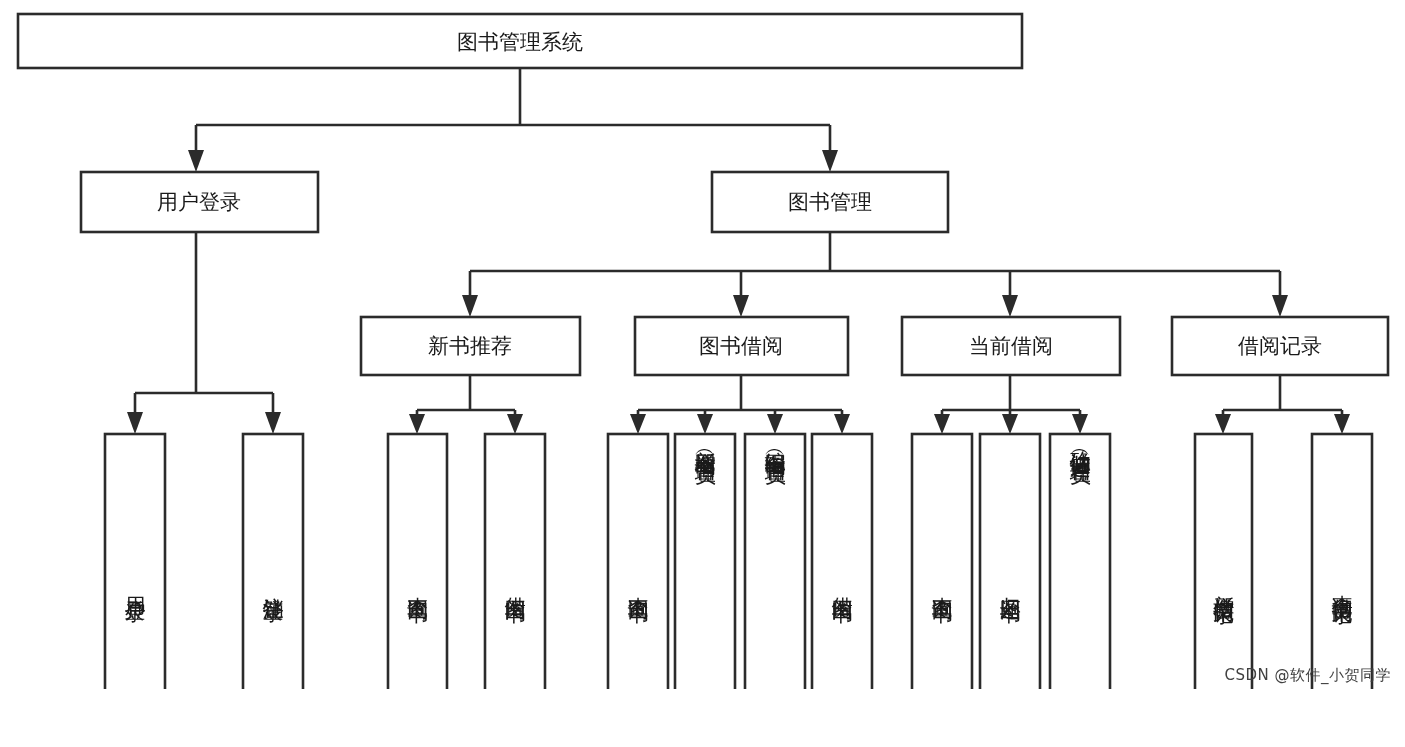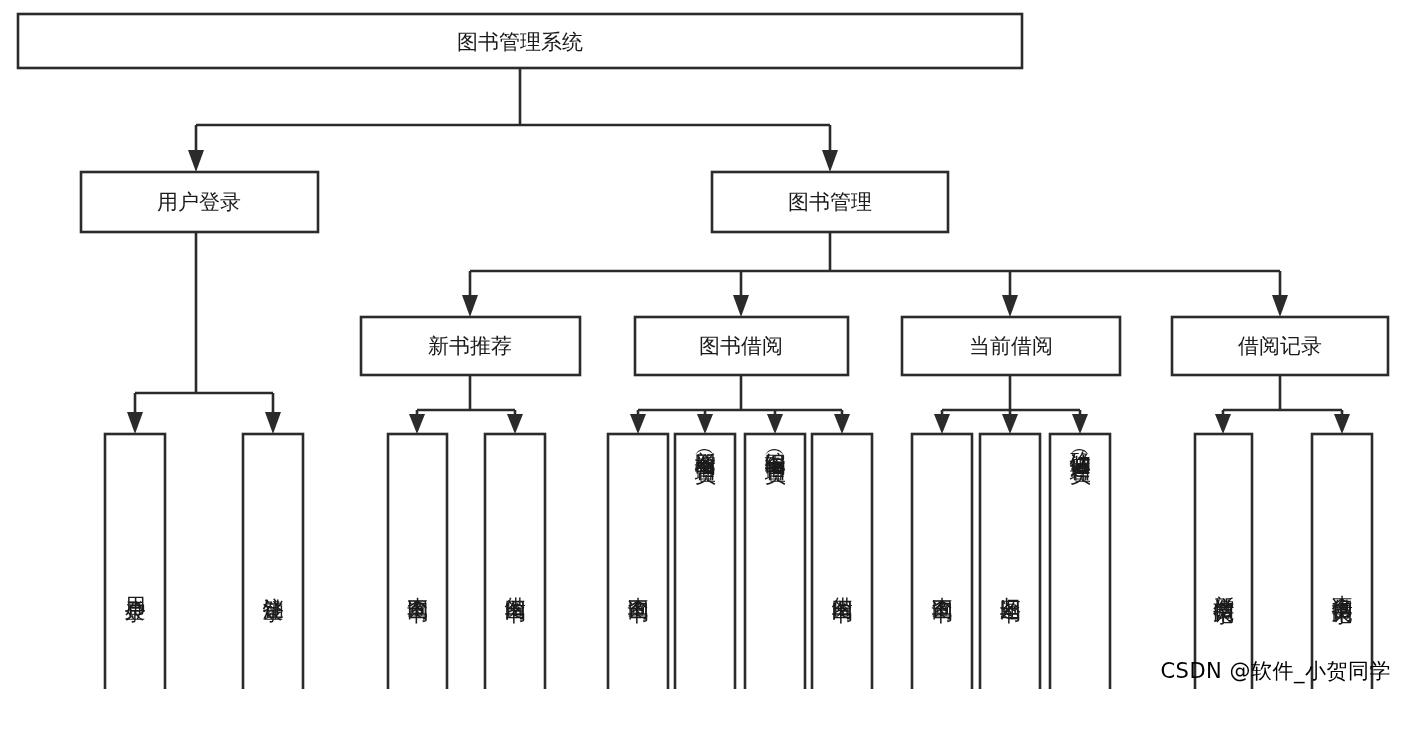--- a/index.html
+++ b/index.html
@@ -65,22 +65,22 @@
     letter-spacing: 2px;
     color: #1a1a1a;
     white-space: nowrap;
     text-align: center;
   }
   #watermark {
     position: absolute;
     right: 14px;
     bottom: 4px;
     font-family: "DejaVu Sans", "Liberation Sans", sans-serif;
-    font-size: 21px;
-    color: #000000;
+    font-size: 15px;
+    color: #404040;
     letter-spacing: 0.5px;
     white-space: nowrap;
     user-select: none;
   }
 </style>
 </head>
 <body>
 
 <div id="diagram-root">
 

